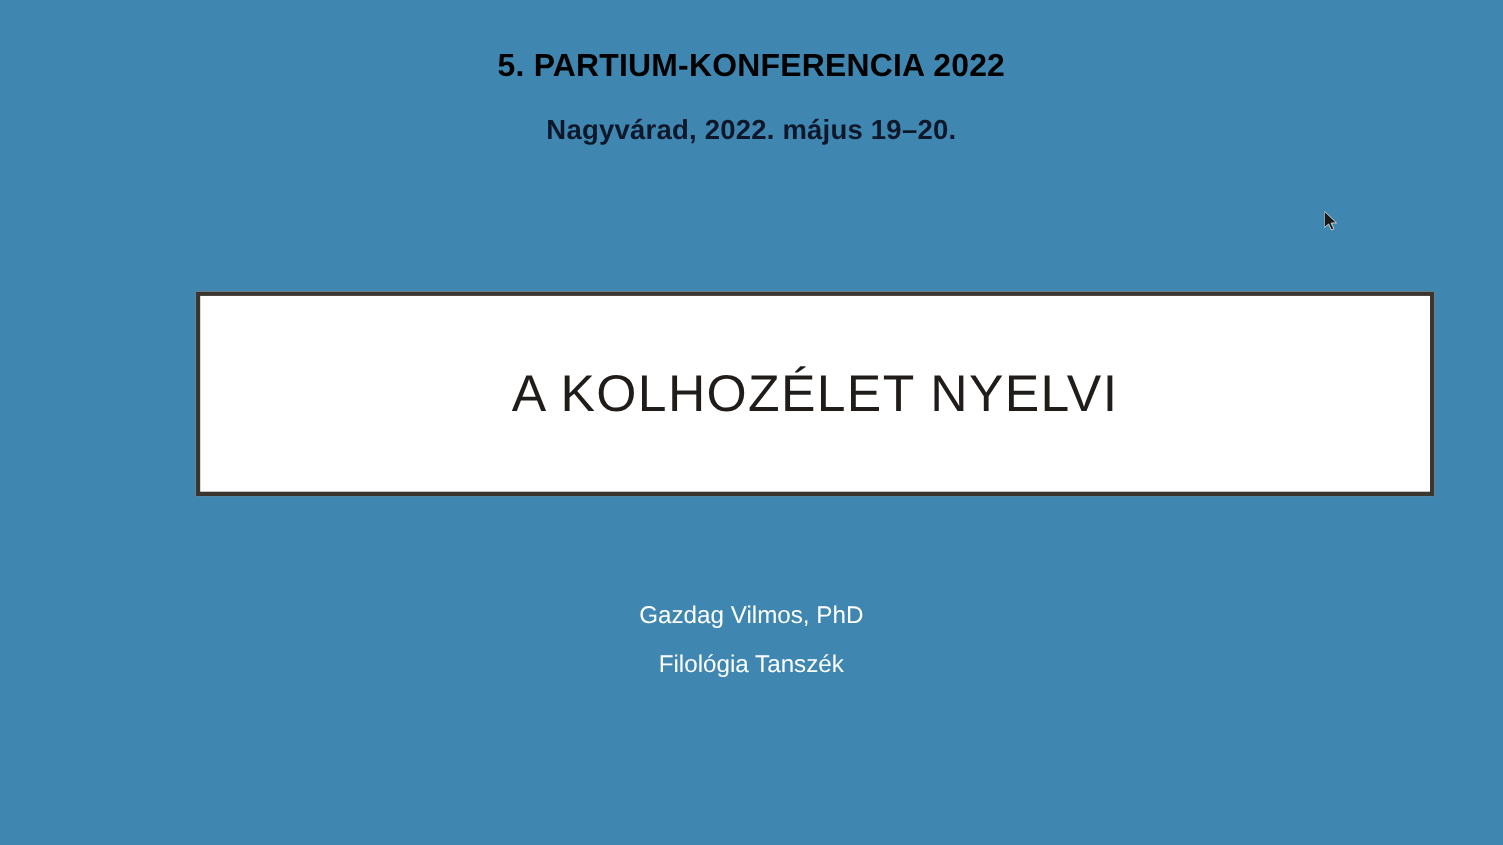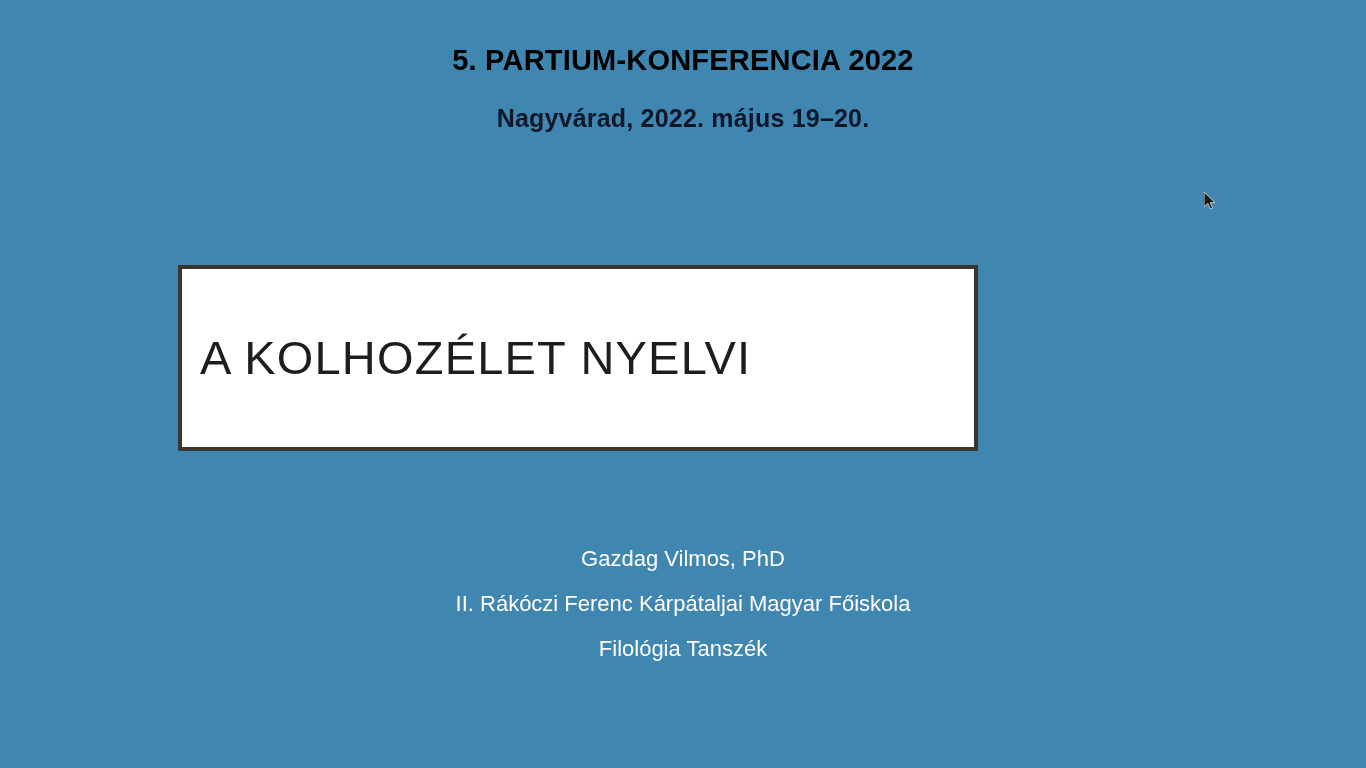--- a/index.html
+++ b/index.html
@@ -40,28 +40,28 @@
     color: #0f172a;
     font-size: 25px;
     font-weight: bold;
     letter-spacing: 0.2px;
     white-space: nowrap;
   }
   .title-box {
     position: absolute;
     left: 178px;
     top: 265px;
-    width: 800px;
+    width: 1126px;
     height: 186px;
     background: #ffffff;
     border: 4px solid #3b3530;
     box-sizing: border-box;
     display: flex;
     align-items: center;
-    justify-content: flex-start;
+    justify-content: center;
   }
   .title-box-inner {
     text-align: center;
     color: #1f1c1a;
     font-size: 47px;
     line-height: 1.22;
     letter-spacing: 1.2px;
     padding: 0 18px;
   }
   .title-line {
@@ -110,21 +110,20 @@
   <div class="conf-subtitle">Nagyvárad, 2022. május 19–20.</div>
 
   <div class="title-box">
     <div class="title-box-inner">
       <span class="title-line">A KOLHOZÉLET NYELVI</span>
     </div>
   </div>
 
   <div class="authors">
     <div class="author-name">Gazdag Vilmos, PhD</div>
-    <div class="author-affil">II. Rákóczi Ferenc Kárpátaljai Magyar Főiskola</div>
     <div class="author-dept">Filológia Tanszék</div>
   </div>
 
   <svg class="cursor" viewBox="0 0 14 20">
     <polygon points="0,0 0,15 3.8,11.6 6.3,17 8.6,16 6.1,10.8 11,10.6" fill="#1a1a1a" stroke="#e8e8e8" stroke-width="0.8"></polygon>
   </svg>
 
 </div>
 
 </body></html>

